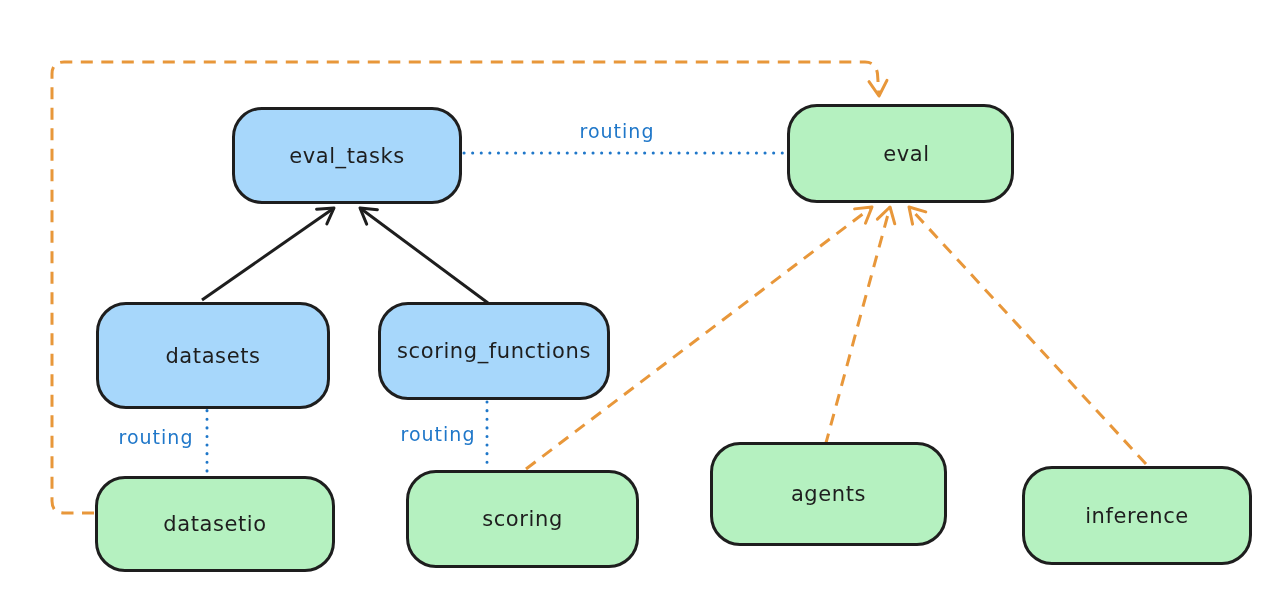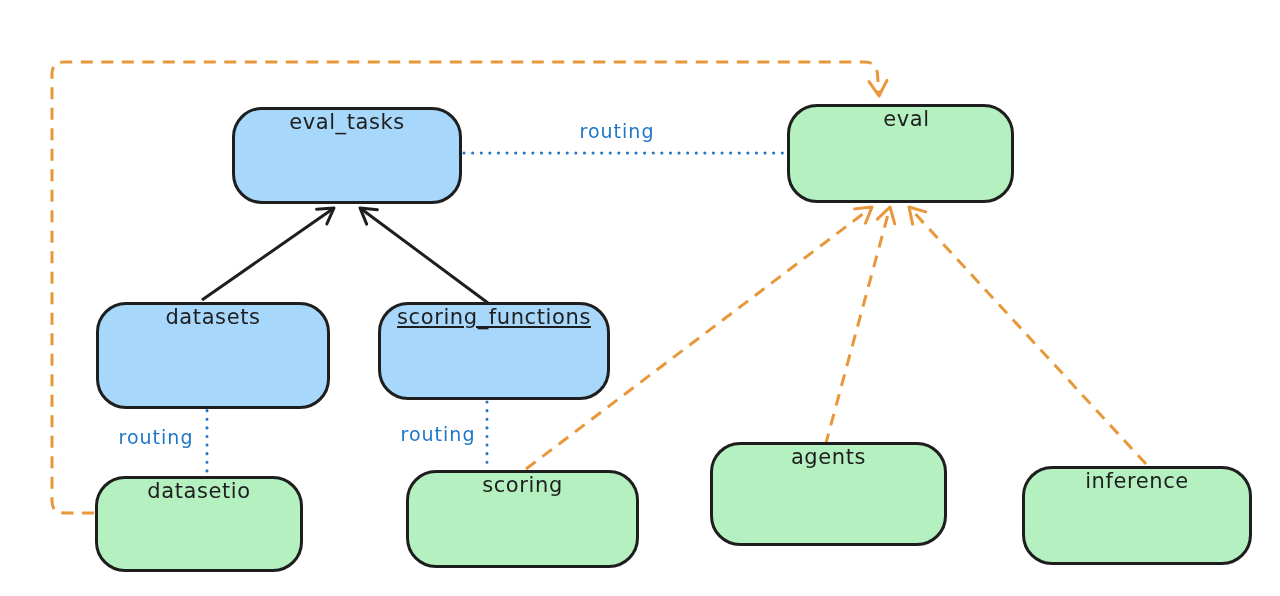--- a/index.html
+++ b/index.html
@@ -18,21 +18,21 @@
 
   .edge{fill:none;}
   .edge-black{stroke:var(--stroke);stroke-width:3;}
   .edge-blue-dotted{stroke:var(--routing-blue);stroke-width:3;stroke-linecap:round;stroke-dasharray:0.1 8.5;}
   .edge-orange-dashed{stroke:var(--orange);stroke-width:3;stroke-dasharray:12 8.5;}
   .mhead{fill:none;stroke-width:3;stroke-linecap:round;stroke-linejoin:round;}
   .mhead-black{stroke:var(--stroke);}
   .mhead-orange{stroke:var(--orange);}
 
   .node{
-    position:absolute;display:flex;align-items:flex-start;justify-content:center;
+    position:absolute;display:flex;align-items:center;justify-content:center;
     border:3px solid var(--stroke);border-radius:30px;
     font-size:21px;letter-spacing:0.6px;color:var(--stroke);
   }
   .node-blue{background:var(--blue-fill);}
   .node-green{background:var(--green-fill);}
 
   .edge-label{
     position:absolute;transform:translate(-50%,-50%);
     color:var(--routing-blue);font-weight:normal;font-size:19px;letter-spacing:1px;
     white-space:nowrap;
@@ -71,25 +71,25 @@
   </div>
 
   <div class="node node-green" style="left:787px;top:104px;width:227px;height:99px;padding-left:12px;">
     <span>eval</span>
   </div>
 
   <div class="node node-blue" style="left:96px;top:302px;width:234px;height:107px;">
     <span>datasets</span>
   </div>
 
-  <div class="node node-blue" style="left:378px;top:302px;width:232px;height:98px;text-decoration:underline;">
+  <div class="node node-blue" style="left:378px;top:302px;width:232px;height:98px;">
     <span>scoring_functions</span>
   </div>
 
-  <div class="node node-green" style="left:95px;top:476px;width:208px;height:96px;">
+  <div class="node node-green" style="left:95px;top:476px;width:240px;height:96px;">
     <span>datasetio</span>
   </div>
 
   <div class="node node-green" style="left:406px;top:470px;width:233px;height:98px;">
     <span>scoring</span>
   </div>
 
   <div class="node node-green" style="left:710px;top:442px;width:237px;height:104px;">
     <span>agents</span>
   </div>

